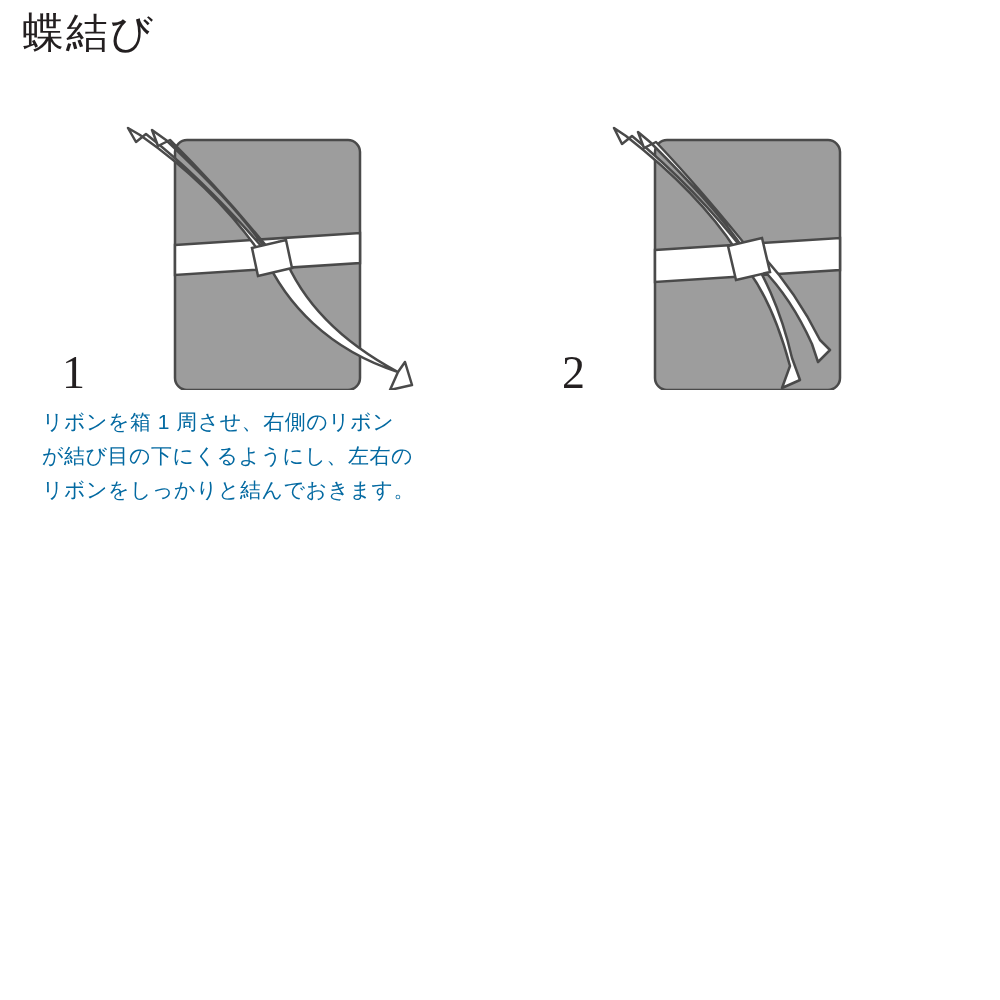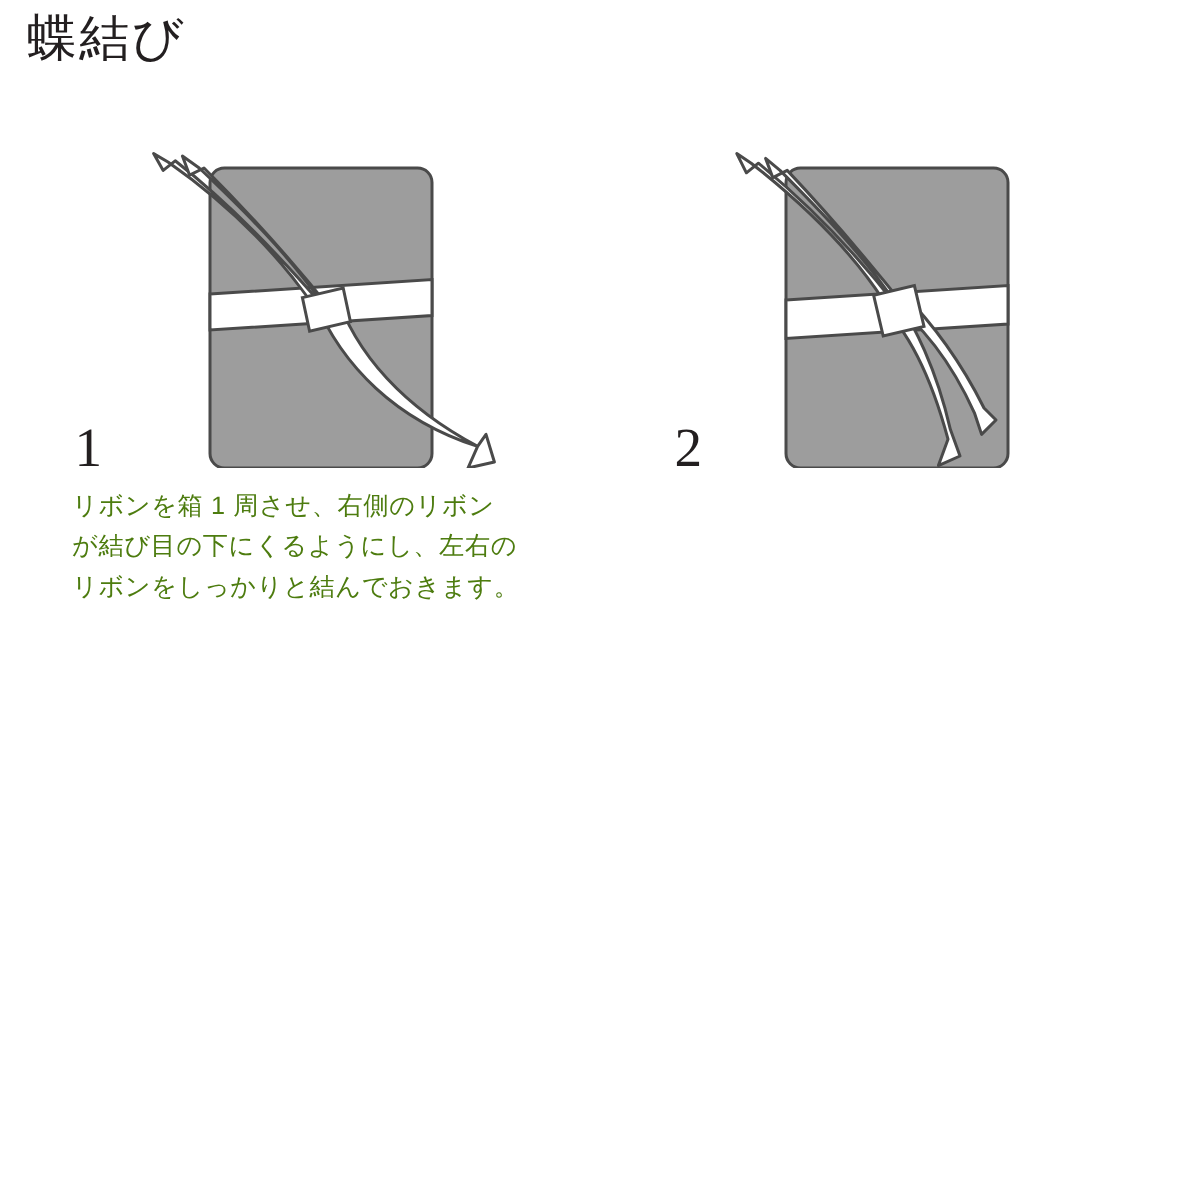--- a/index.html
+++ b/index.html
@@ -17,21 +17,20 @@
   }
   .page-title {
     position: absolute;
     left: 22px;
     top: 8px;
     font-size: 42px;
     letter-spacing: 2px;
     color: #231f20;
     font-weight: 400;
     line-height: 1.2;
-    font-family: Liberation Serif, serif;
   }
   .steps-grid {
     position: absolute;
     left: 0;
     top: 100px;
     width: 1000px;
     display: grid;
     grid-template-columns: 500px 500px;
     grid-template-rows: 470px 430px;
   }
@@ -52,25 +51,25 @@
   .step-number {
     position: absolute;
     left: 62px;
     font-size: 46px;
     line-height: 1;
     color: #231f20;
     font-family: "Liberation Serif", serif;
   }
   .step-caption {
     position: absolute;
-    left: 60px;
+    left: 42px;
     width: 430px;
     font-size: 21px;
     line-height: 1.62;
-    color: #4d7c0f;
+    color: #0369a1;
     letter-spacing: 0.5px;
     white-space: pre-line;
   }
   
   .step-1 .step-number { top: 250px; }
   .step-1 .step-caption { top: 305px; }
   .step-2 .step-number { top: 250px; }
   .step-2 .step-caption { top: 305px; }
 </style>
 </head>

